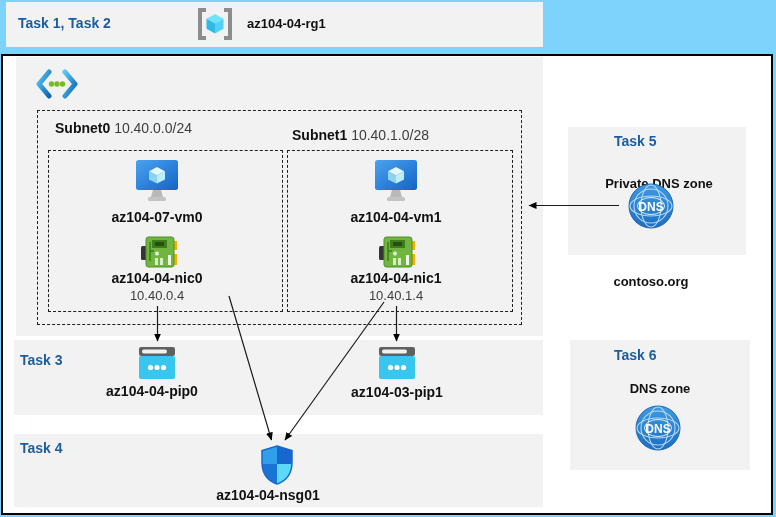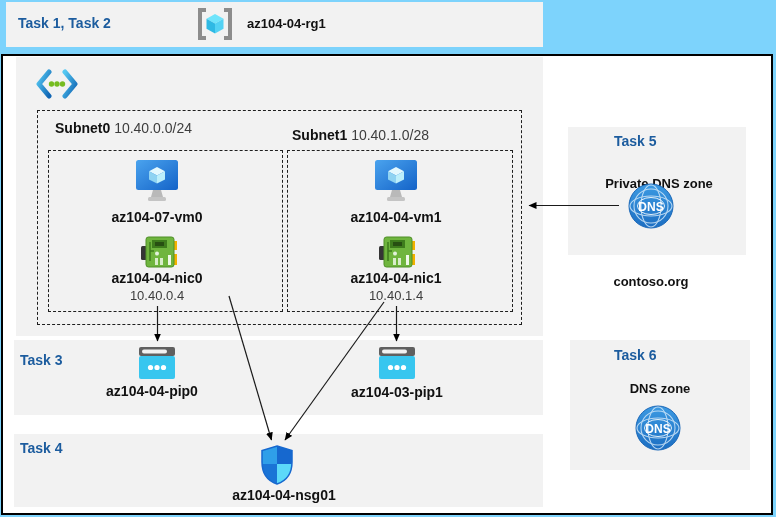--- a/index.html
+++ b/index.html
@@ -183,21 +183,21 @@
     <svg width="34" height="40" viewBox="0 0 34 40">
       <g clip-path="url(#shieldClip)">
         <rect x="0" y="0" width="17" height="19" fill="#2F9FE9"></rect>
         <rect x="17" y="0" width="17" height="19" fill="#1668CF"></rect>
         <rect x="0" y="19" width="17" height="21" fill="#1A74D6"></rect>
         <rect x="17" y="19" width="17" height="21" fill="#5CD9F9"></rect>
       </g>
       <path d="M17,1 L32,5.5 V17 C32,28.5 26,36 17,39 C8,36 2,28.5 2,17 V5.5 Z" fill="none" stroke="#1668CF" stroke-width="1.5"></path>
     </svg>
   </div>
-  <div class="abs label14 cx" style="left:284px;top:487px;">az104-04-nsg01</div>
+  <div class="abs label14 cx" style="left:268px;top:487px;">az104-04-nsg01</div>
 
   <div class="abs band" style="left:568px;top:127px;width:178px;height:128px;"></div>
   <div class="abs task-label" style="left:578px;top:133px;margin-left:36px;">Task 5</div>
   <div class="abs title15 cx" style="left:659px;top:176px;">Private DNS zone</div>
   <div class="abs" style="left:628px;top:183px;">
     <svg width="46" height="46" viewBox="0 0 46 46">
       <circle cx="23" cy="23" r="22" fill="url(#dnsg)" stroke="#1A67B8"></circle>
       <g fill="none" stroke="#D8EBFA" stroke-width="1.1" opacity="0.8">
         <ellipse cx="23" cy="23" rx="10" ry="21"></ellipse>
         <ellipse cx="23" cy="23" rx="21" ry="10"></ellipse>

